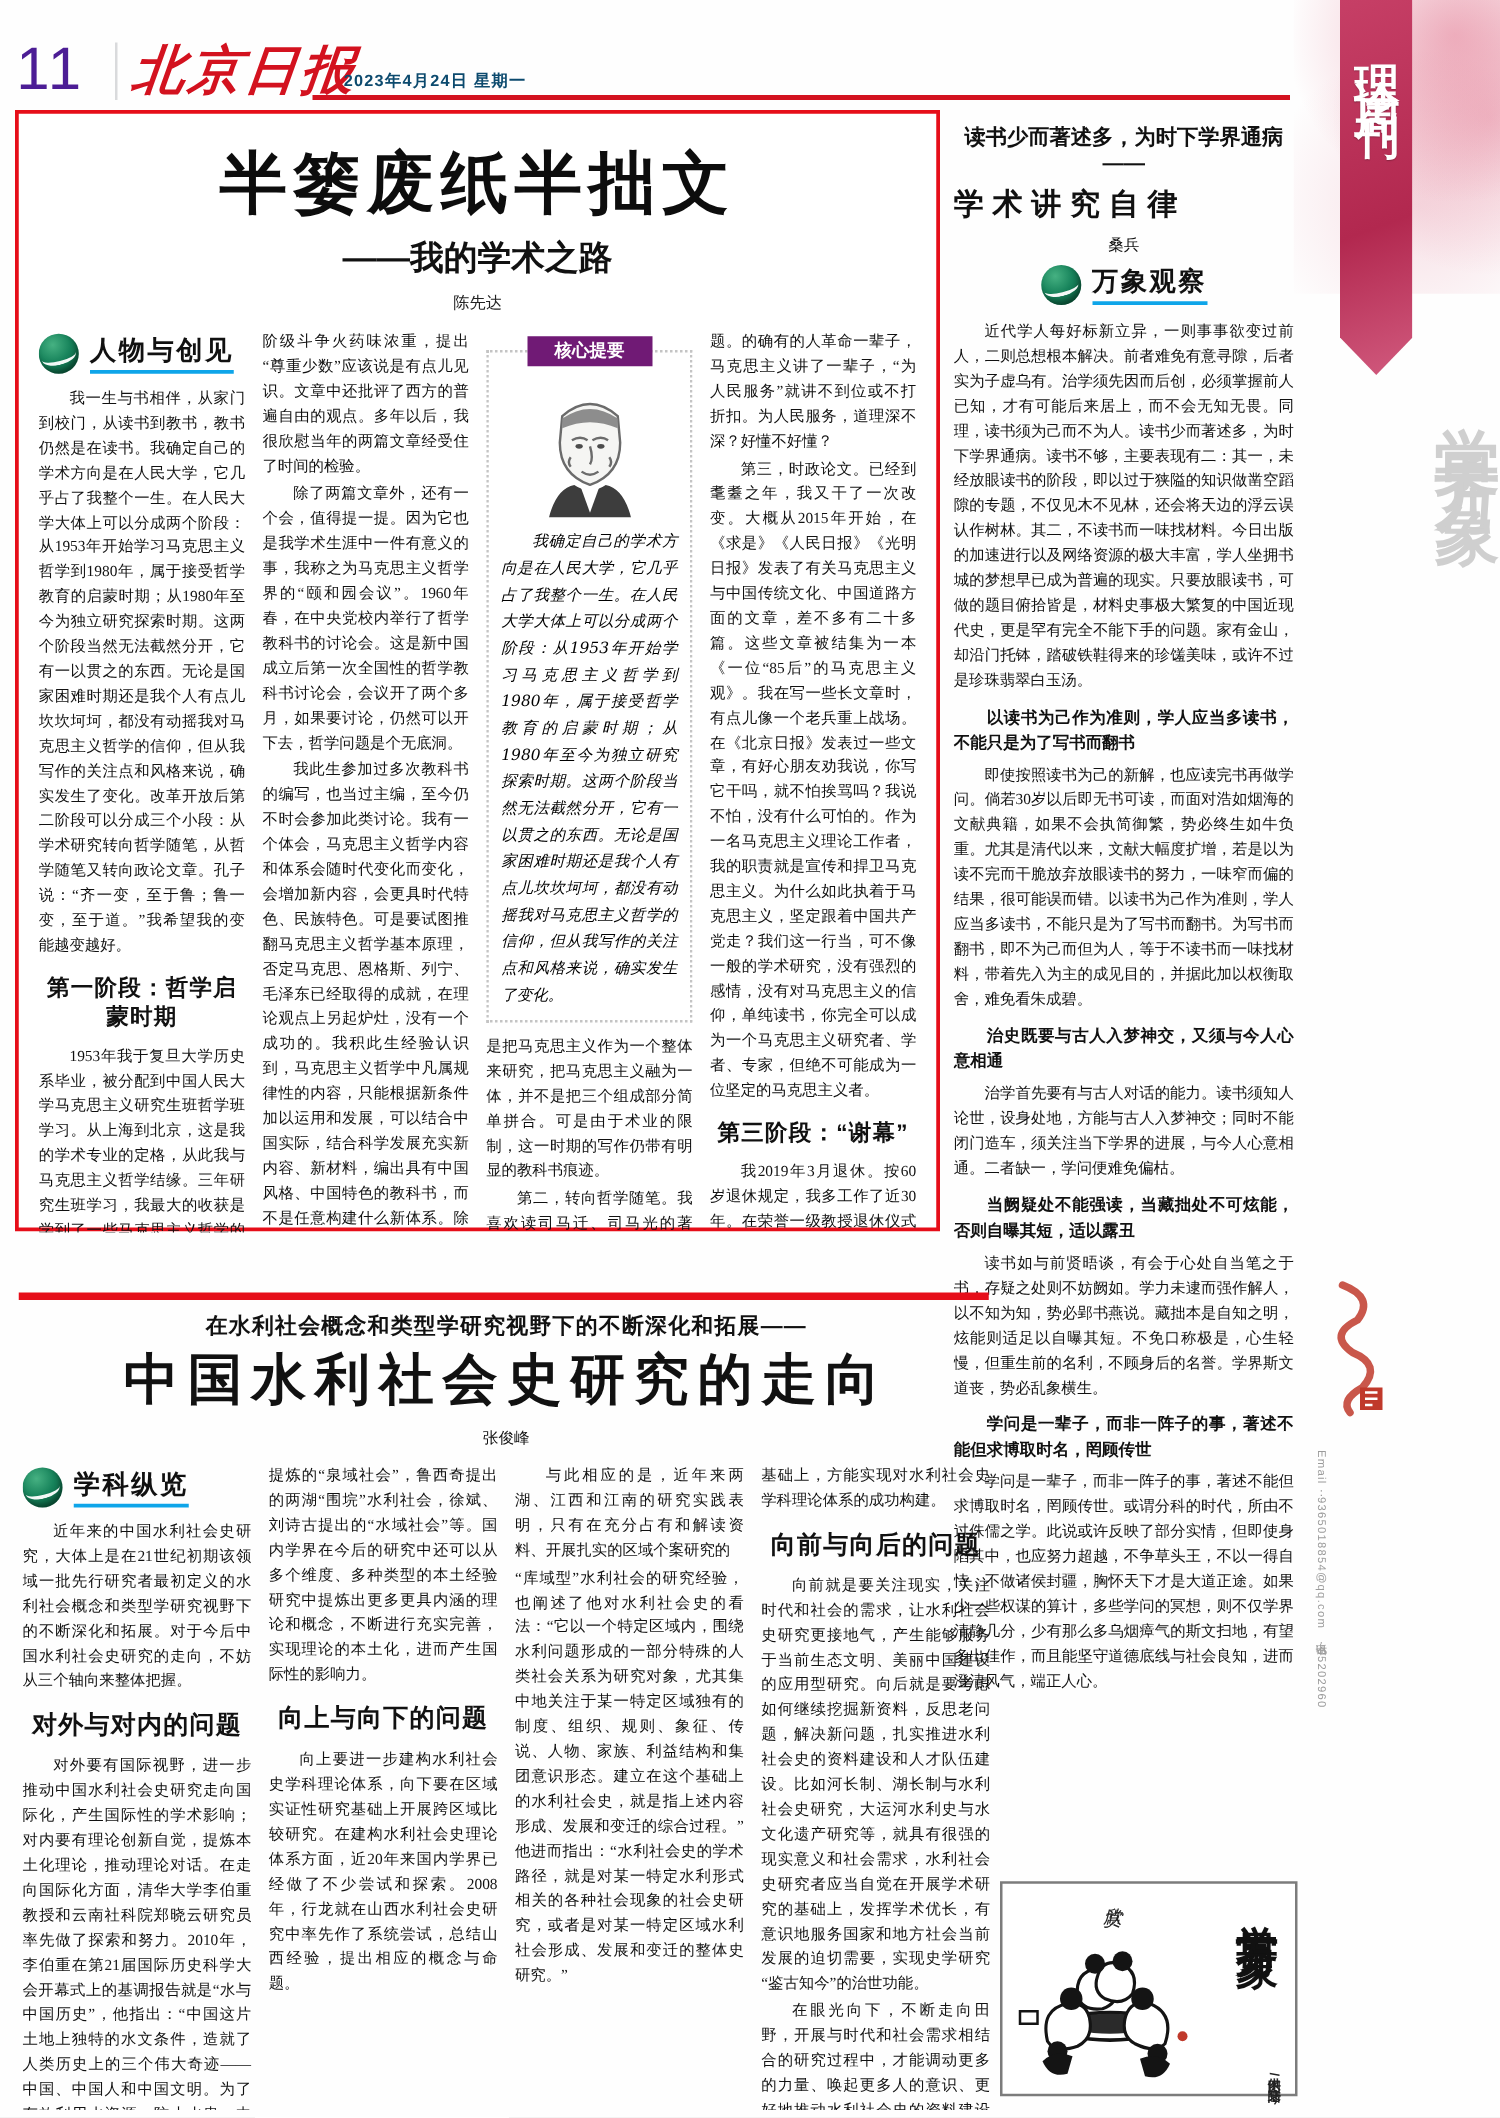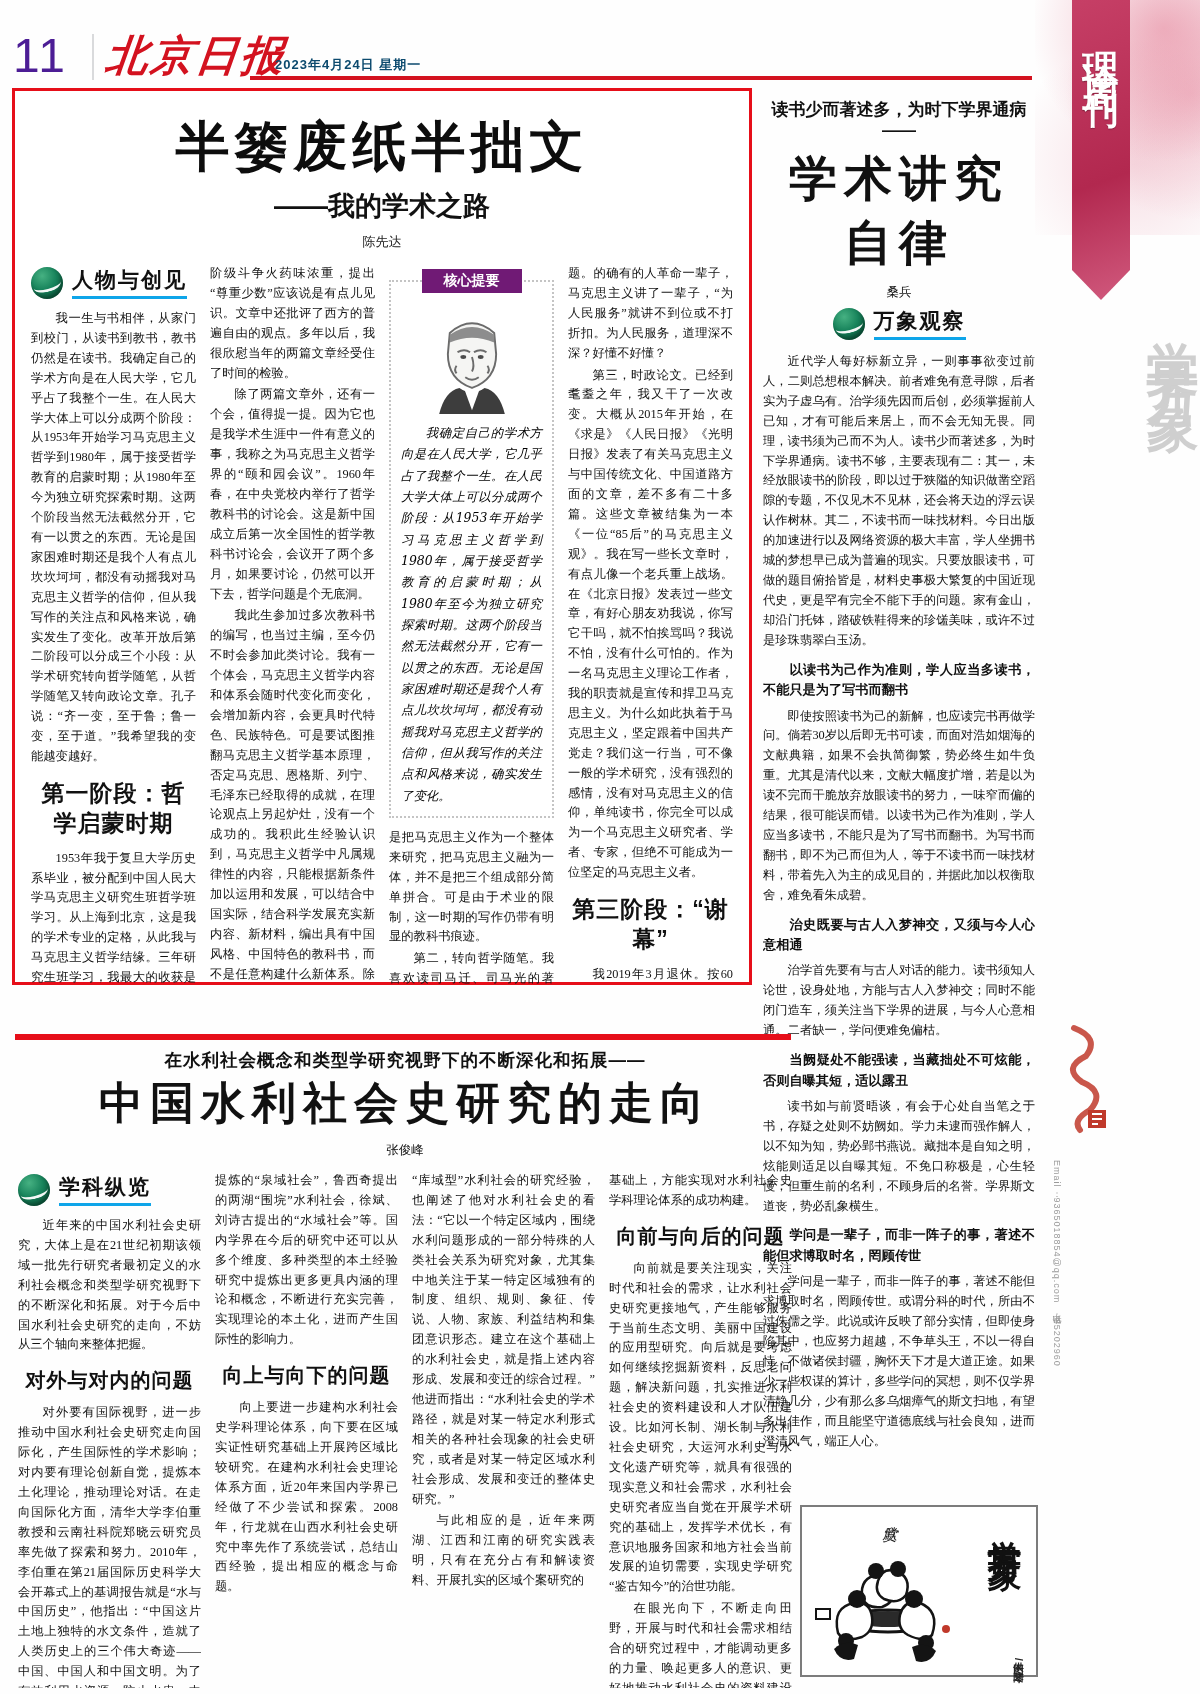--- a/index.html
+++ b/index.html
@@ -37,21 +37,21 @@
   .main-title{text-align:center;font-family:"Liberation Sans",sans-serif;font-size:54px;
     font-weight:900;letter-spacing:5px;color:#0d0d0d;margin-top:8px;}
   .main-subtitle{text-align:center;font-family:"Liberation Sans",sans-serif;font-size:27px;
     font-weight:bold;margin-top:4px;}
   .main-byline{text-align:center;font-size:13px;margin-top:9px;color:#222;}
   .main-cols{display:flex;gap:14px;margin-top:13px;height:722px;overflow:hidden;}
   .mcol{flex:1;min-width:0;overflow:hidden;}
   
   .para{font-size:12.3px;line-height:1.62;text-align:justify;text-indent:2em;margin:0 0 2px;}
   .para.cont{text-indent:0;}
-  .subhead{font-family:"Liberation Sans",sans-serif;font-size:23px;font-weight:900;
+  .subhead{font-family:"Liberation Sans",sans-serif;font-size:18px;font-weight:900;
     text-align:center;line-height:1.3;margin:12px 0 10px;letter-spacing:1px;}
   .hl{font-family:"Liberation Sans",sans-serif;font-size:13.2px;font-weight:900;
     text-align:justify;text-indent:2em;line-height:1.55;margin:9px 0 6px;}
   
   .badge{display:flex;align-items:center;gap:9px;margin:2px 0 10px;}
   .badge.center{justify-content:center;margin:6px 0 12px;}
   .logo{width:32px;height:32px;border-radius:50%;flex:0 0 32px;position:relative;
     background:radial-gradient(circle at 35% 28%,#46b182,#17835b 45%,#0b5e3f 80%);box-shadow:inset -2px -3px 4px rgba(0,0,0,.3);}
   .logo::after{content:"";position:absolute;left:2px;right:2px;top:11px;height:11px;
     border-bottom:3px solid rgba(255,255,255,.95);border-radius:50%;transform:rotate(-14deg);}
@@ -61,22 +61,22 @@
   .core-box{border:2px dotted #c4c4c4;padding:16px 10px 10px;position:relative;margin:16px 0 10px;background:#fff;}
   .core-label{position:absolute;top:-13px;left:50%;transform:translateX(-50%);background:#701a75;
     color:#fff;font-family:"Liberation Sans",sans-serif;font-size:14px;font-weight:bold;
     padding:3px 22px;white-space:nowrap;}
   .portrait{display:block;margin:4px auto 8px;}
   .core-text{font-size:12.4px;line-height:1.72;text-align:justify;text-indent:2em;
     font-style:italic;font-family:"DejaVu Serif",serif;color:#000000;}
   
   .observe{position:absolute;left:763px;top:98px;width:272px;height:1402px;overflow:hidden;}
   .obs-kicker{font-family:"Liberation Sans",sans-serif;font-size:17px;font-weight:bold;text-align:center;}
-  .obs-title{font-family:"Liberation Sans",sans-serif;font-size:48px;font-weight:900;
-    text-align:center;letter-spacing:7px;margin-top:6px;}
+  .obs-title{font-family:"Liberation Sans",sans-serif;font-size:24px;font-weight:900;
+    letter-spacing:7px;margin-top:6px;}
   .obs-byline{text-align:center;font-size:12.5px;margin-top:9px;}
   
   .hydro-divider{position:absolute;left:15px;top:1034px;width:776px;height:6px;background:#e60e19;}
   .hydro{position:absolute;left:18px;top:1048px;width:774px;height:640px;overflow:hidden;}
   .hy-kicker{font-family:"Liberation Sans",sans-serif;font-size:17.5px;font-weight:bold;
     text-align:center;letter-spacing:1px;}
   .hy-title{font-family:"Liberation Sans",sans-serif;font-size:44px;font-weight:900;
     text-align:center;letter-spacing:7px;margin-top:2px;}
   .hy-byline{text-align:center;font-size:12.5px;margin-top:9px;}
   .hy-cols{display:flex;gap:14px;margin-top:12px;height:532px;overflow:hidden;}
@@ -211,22 +211,22 @@
       </div>
       <div class="mcol">
         <div>
             <p class="para cont">提炼的“泉域社会”，鲁西奇提出的两湖“围垸”水利社会，徐斌、刘诗古提出的“水域社会”等。国内学界在今后的研究中还可以从多个维度、多种类型的本土经验研究中提炼出更多更具内涵的理论和概念，不断进行充实完善，实现理论的本土化，进而产生国际性的影响力。</p>
             <h4 class="subhead">向上与向下的问题</h4>
             <p class="para">向上要进一步建构水利社会史学科理论体系，向下要在区域实证性研究基础上开展跨区域比较研究。在建构水利社会史理论体系方面，近20年来国内学界已经做了不少尝试和探索。2008年，行龙就在山西水利社会史研究中率先作了系统尝试，总结山西经验，提出相应的概念与命题。</p>
           </div>
       </div>
       <div class="mcol">
         <div>
+            <p class="para">与此相应的是，近年来两湖、江西和江南的研究实践表明，只有在充分占有和解读资料、开展扎实的区域个案研究的</p>
             <p class="para cont">“库域型”水利社会的研究经验，也阐述了他对水利社会史的看法：“它以一个特定区域内，围绕水利问题形成的一部分特殊的人类社会关系为研究对象，尤其集中地关注于某一特定区域独有的制度、组织、规则、象征、传说、人物、家族、利益结构和集团意识形态。建立在这个基础上的水利社会史，就是指上述内容形成、发展和变迁的综合过程。”他进而指出：“水利社会史的学术路径，就是对某一特定水利形式相关的各种社会现象的社会史研究，或者是对某一特定区域水利社会形成、发展和变迁的整体史研究。”</p>
-            <p class="para">与此相应的是，近年来两湖、江西和江南的研究实践表明，只有在充分占有和解读资料、开展扎实的区域个案研究的</p>
           </div>
       </div>
       <div class="mcol">
         <div>
             <p class="para cont">基础上，方能实现对水利社会史学科理论体系的成功构建。</p>
             <h4 class="subhead">向前与向后的问题</h4>
             <p class="para">向前就是要关注现实，关注时代和社会的需求，让水利社会史研究更接地气，产生能够服务于当前生态文明、美丽中国建设的应用型研究。向后就是要考虑如何继续挖掘新资料，反思老问题，解决新问题，扎实推进水利社会史的资料建设和人才队伍建设。比如河长制、湖长制与水利社会史研究，大运河水利史与水文化遗产研究等，就具有很强的现实意义和社会需求，水利社会史研究者应当自觉在开展学术研究的基础上，发挥学术优长，有意识地服务国家和地方社会当前发展的迫切需要，实现史学研究“鉴古知今”的治世功能。</p>
             <p class="para">在眼光向下，不断走向田野，开展与时代和社会需求相结合的研究过程中，才能调动更多的力量、唤起更多人的意识、更好地推动水利社会史的资料建设和长远发展。历史研究归根到底是一个搜集、整理和利用史料、发现和解决问题的过程。实践经验表明，近20年来的中国水利社会史研究，已能不断形成一批新资料的发掘和利用，如水利碑刻、两湖地区的渔民水利文书论著等，都表明这一领域存在很大的资料发掘空间。研究者完全有条件在本土理论和概念的基础上，将中国经验推向国际。对此前景，学界满怀信心。</p>
           </div>
       </div>

